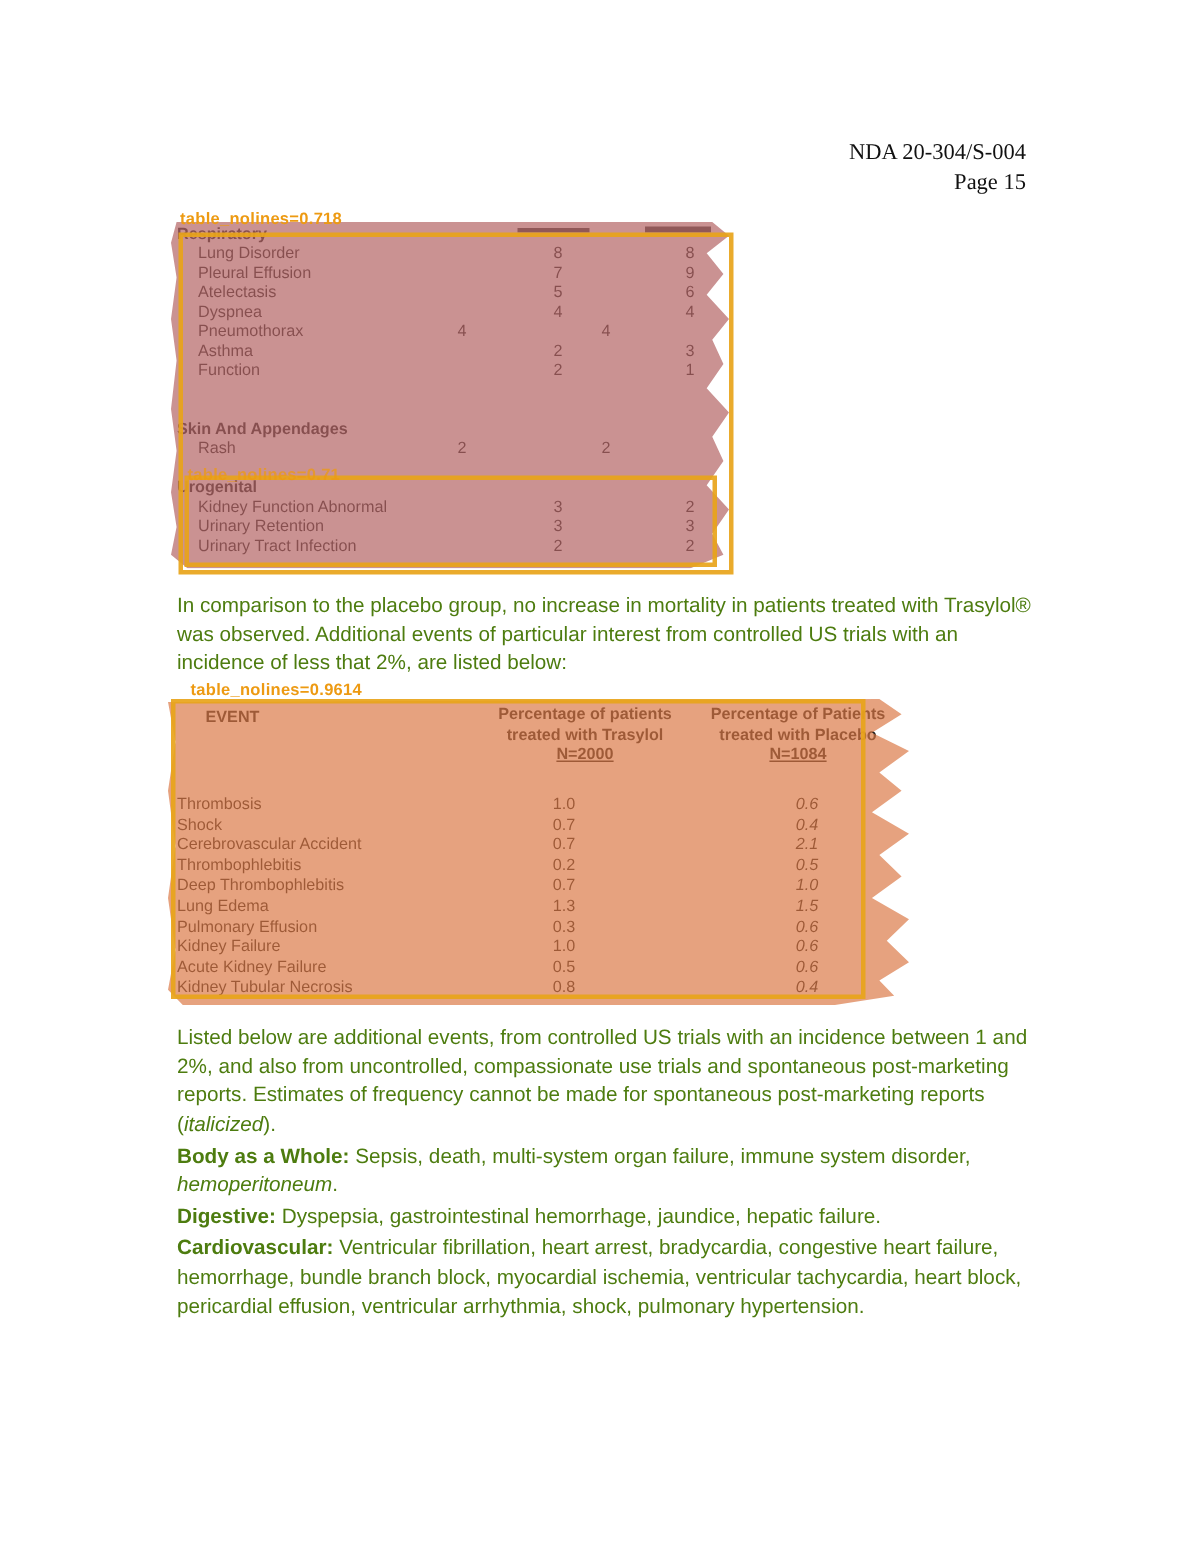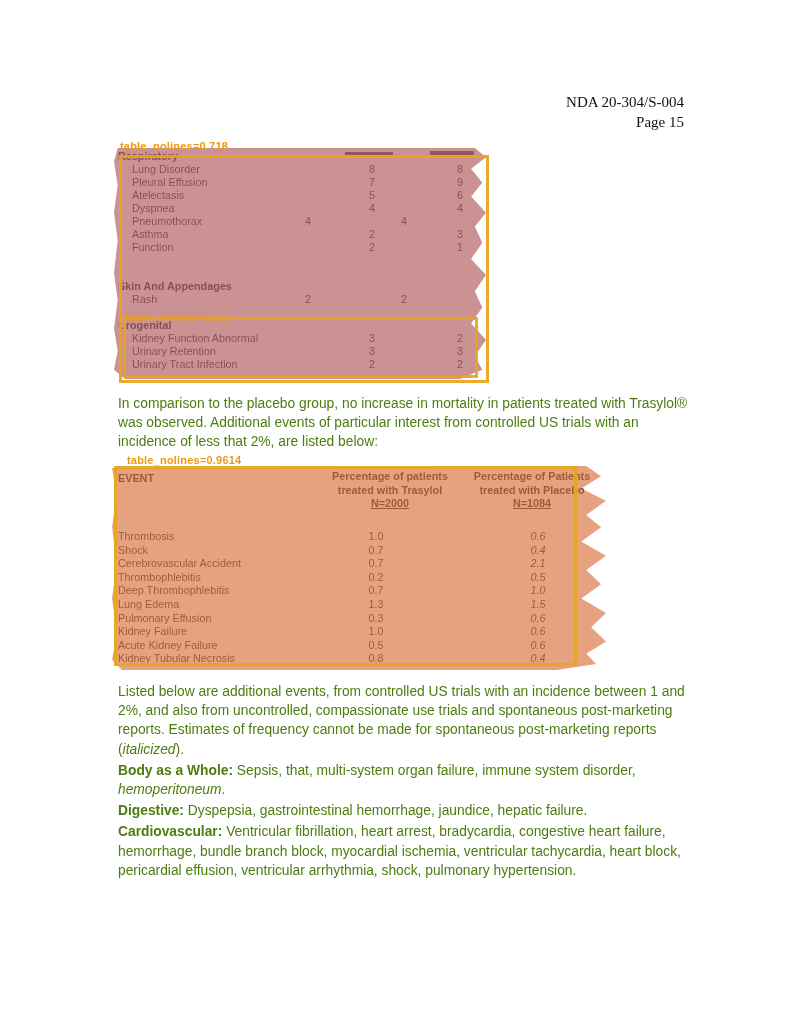--- a/index.html
+++ b/index.html
@@ -11,21 +11,21 @@
   
   .t1{position:absolute;left:118px;top:150px;width:372px;font-size:10.8px;color:#1f1f1f;z-index:1;}
   .t1row{position:relative;height:13px;line-height:13px;white-space:nowrap;}
   .lbl.ind{padding-left:14px;}
   .b{font-weight:bold;}
   .i{font-style:italic;}
   .num{position:absolute;top:0;transform:translateX(-50%);}
   
   .t2{position:absolute;left:118px;top:470px;width:475px;font-size:10.8px;color:#1f1f1f;z-index:1;}
   .t2hdr{position:relative;height:60px;}
-  .t2-event{position:absolute;left:0;top:2px;font-weight:bold;}
+  .t2-event{position:absolute;left:0;top:2px;font-weight:bold;padding-left:19px;}
   .t2col{position:absolute;top:0;width:170px;text-align:center;font-weight:bold;line-height:13.5px;}
   .t2col.c1{left:187px;}
   .t2col.c2{left:329px;}
   .u{text-decoration:underline;}
   .t2row{position:relative;height:13.6px;line-height:13.6px;white-space:nowrap;}
   .t2row .v1{position:absolute;left:258px;transform:translateX(-50%);}
   .t2row .v2{position:absolute;left:420px;transform:translateX(-50%);font-style:italic;}
   
   .par{position:absolute;left:118px;width:578px;font-size:13.8px;line-height:19.2px;color:#4d7c0f;z-index:1;}
   .par p{margin:0 0 2px 0;}
@@ -107,21 +107,21 @@
         <div class="t2row"><span>Lung Edema</span><span class="v1">1.3</span><span class="v2">1.5</span></div>
         <div class="t2row"><span>Pulmonary Effusion</span><span class="v1">0.3</span><span class="v2">0.6</span></div>
         <div class="t2row"><span>Kidney Failure</span><span class="v1">1.0</span><span class="v2">0.6</span></div>
         <div class="t2row"><span>Acute Kidney Failure</span><span class="v1">0.5</span><span class="v2">0.6</span></div>
         <div class="t2row"><span>Kidney Tubular Necrosis</span><span class="v1">0.8</span><span class="v2">0.4</span></div>
       </div>
   </div>
 
   <div class="par" style="top:682px;">
     <p><span>Listed below are additional events, from controlled US trials with an incidence between 1 and 2%, and also from uncontrolled, compassionate use trials and spontaneous post-marketing reports.  Estimates of frequency cannot be made for spontaneous post-marketing reports (</span><span class="i">italicized</span><span>).</span></p>
-    <p><span class="b">Body as a Whole:</span><span>  Sepsis, that, multi-system organ failure, immune system disorder, </span><span class="i">hemoperitoneum</span><span>.</span></p>
+    <p><span class="b">Body as a Whole:</span><span>  Sepsis, death, multi-system organ failure, immune system disorder, </span><span class="i">hemoperitoneum</span><span>.</span></p>
     <p><span class="b">Digestive:</span><span>  Dyspepsia, gastrointestinal hemorrhage, jaundice, hepatic failure.</span></p>
     <p><span class="b">Cardiovascular:</span><span>  Ventricular fibrillation, heart arrest, bradycardia, congestive heart failure, hemorrhage, bundle branch block, myocardial ischemia, ventricular tachycardia, heart block, pericardial effusion, ventricular arrhythmia, shock, pulmonary hypertension.</span></p>
   </div>
 
   <div class="overlay pink"></div>
   <div class="overlay salmon"></div>
 
   <div class="detbox b1"></div>
   <div class="detbox b2"></div>
   <div class="detbox b3"></div>

